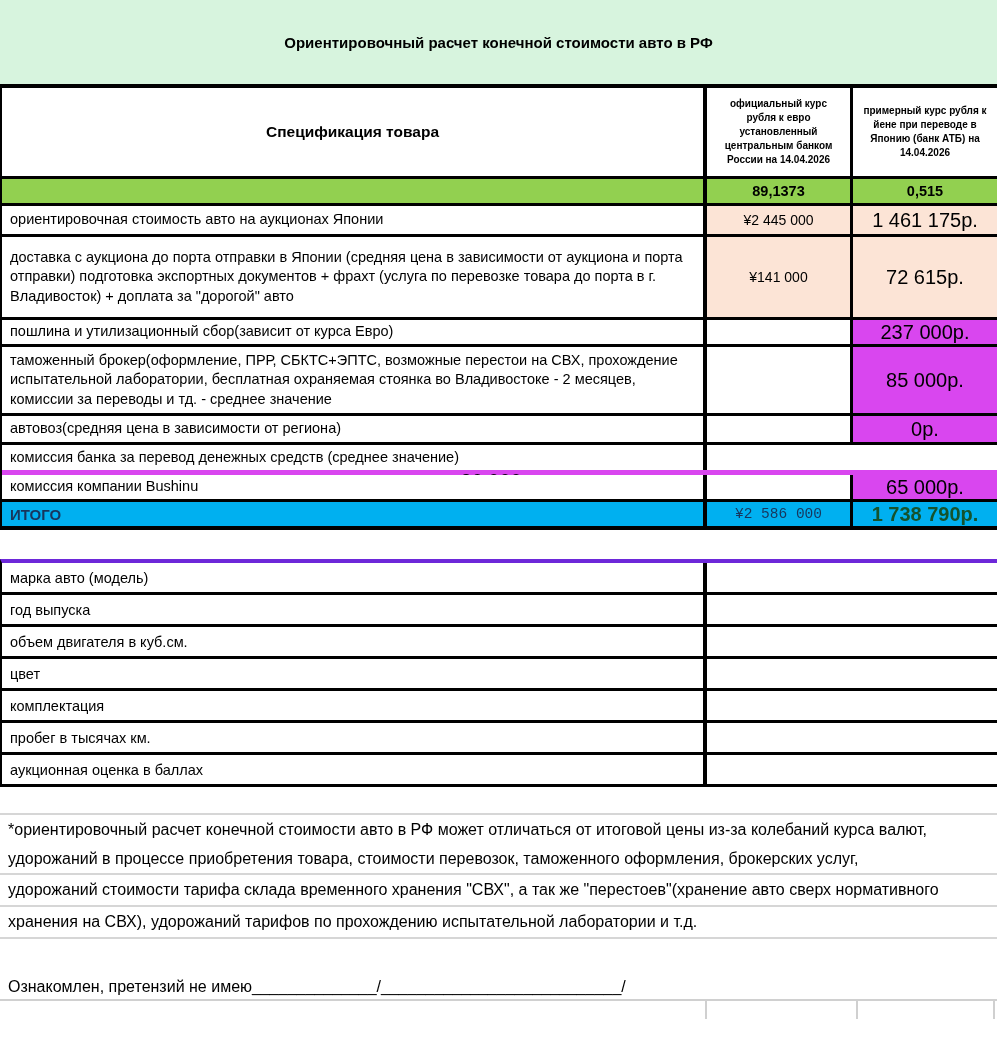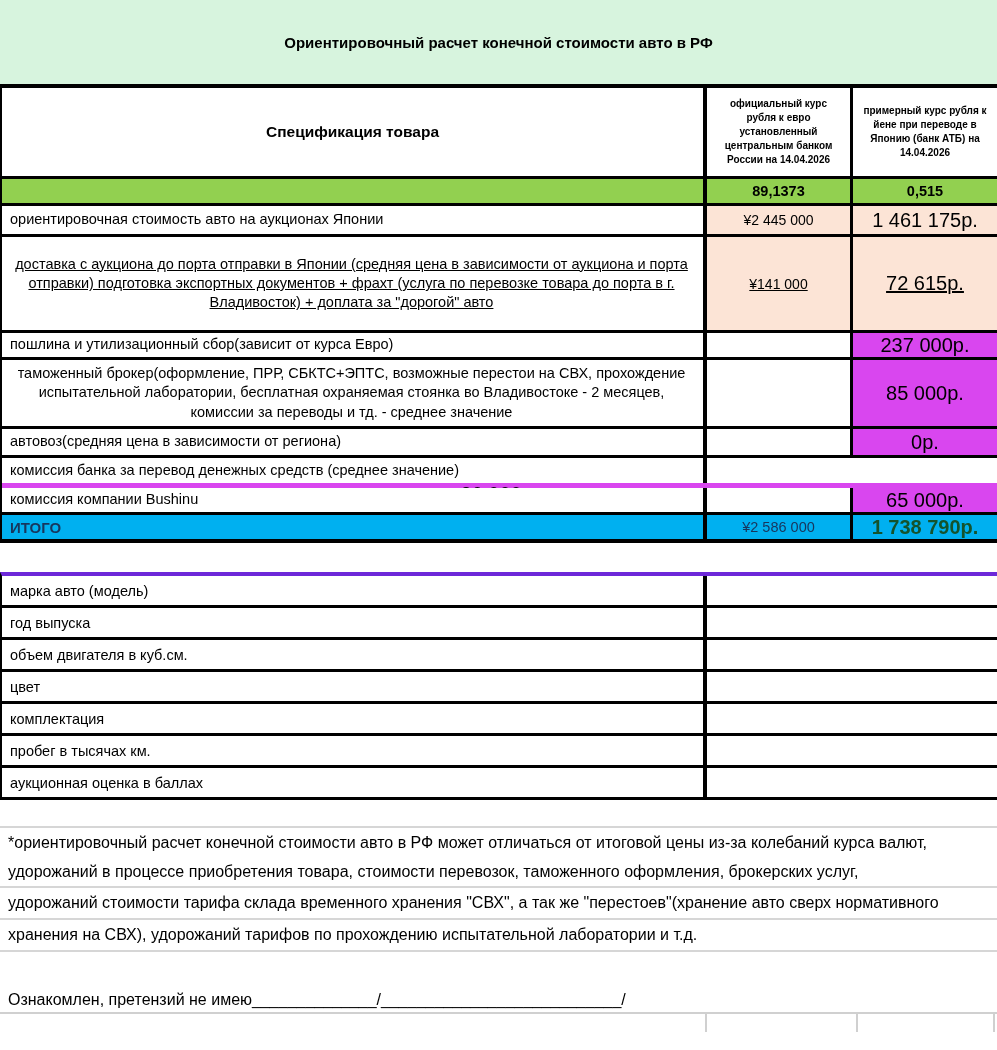--- a/index.html
+++ b/index.html
@@ -24,44 +24,44 @@
   
   .cost-table { border-top: 4px solid #000; border-left: 2px solid #000; }
   .trow { display: flex; border-bottom: 3px solid #000; }
   .c1 { width: 705px; border-right: 4px solid #000; display: flex; align-items: center; }
   .c2 { width: 146px; border-right: 3px solid #000; display: flex; align-items: center; justify-content: center; text-align: center; }
   .c3 { flex: 1; display: flex; align-items: center; justify-content: center; text-align: center; }
 
   .h-head  { height: 91px; }
   .h-green { height: 27px; }
   .h-r0 { height: 31px; }
-  .h-r1 { height: 96px; text-decoration: underline; }
+  .h-r1 { height: 83px; }
   .h-r2 { height: 27px; }
   .h-r3 { height: 69px; }
   .h-r4 { height: 29px; }
   .h-r5 { height: 30px; flex-direction: column; }
   .h-r6 { height: 27px; }
   .h-tot { height: 28px; border-bottom: 4px solid #000; }
 
   .spec-header { justify-content: center; text-align: center; font-size: 15.5px; font-weight: bold; }
   .small-header { font-size: 10px; font-weight: bold; line-height: 1.4; padding: 2px 10px; }
 
   .green-row .c1, .green-row .c2, .green-row .c3 { background: #92d050; }
   .rate { font-size: 14.5px; font-weight: bold; }
 
-  .label-cell { justify-content: flex-start; text-align: center; font-size: 14.5px; line-height: 1.32; padding: 3px 10px 3px 8px; background: #fff; }
+  .label-cell { justify-content: flex-start; text-align: left; font-size: 14.5px; line-height: 1.32; padding: 3px 10px 3px 8px; background: #fff; }
   .yen  { font-size: 14px; }
   .rub  { font-size: 20px; }
   .bg-peach { background: #fce4d6; }
   .bg-blue  { background: #d946ef; }
   .bg-white { background: #ffffff; }
 
   .total-row .c1, .total-row .c2, .total-row .c3 { background: #00b0f0; }
   .total-label { justify-content: flex-start; padding-left: 8px; font-size: 15px; font-weight: bold; color: #17365d; }
-  .total-yen { font-size: 14.5px; color: #17365d; }
+  .total-yen { font-size: 14.5px; color: #17365d; font-family: Liberation Mono, monospace; }
   .total-rub { font-size: 20px; font-weight: bold; color: #14532d; }
 
   
   .spec-table { margin-top: 29px; border-top: 4px solid #6d28d9; border-left: 2px solid #000; }
   .spec-table .trow { border-bottom: 3px solid #000; }
   .spec-table .c1 { height: 29px; font-size: 14.5px; padding-left: 8px; }
   .spec-table .cv { flex: 1; }
 
   
   .footnote { margin-top: 26px; border-top: 2px solid #d6d6d6; font-size: 16px; }

